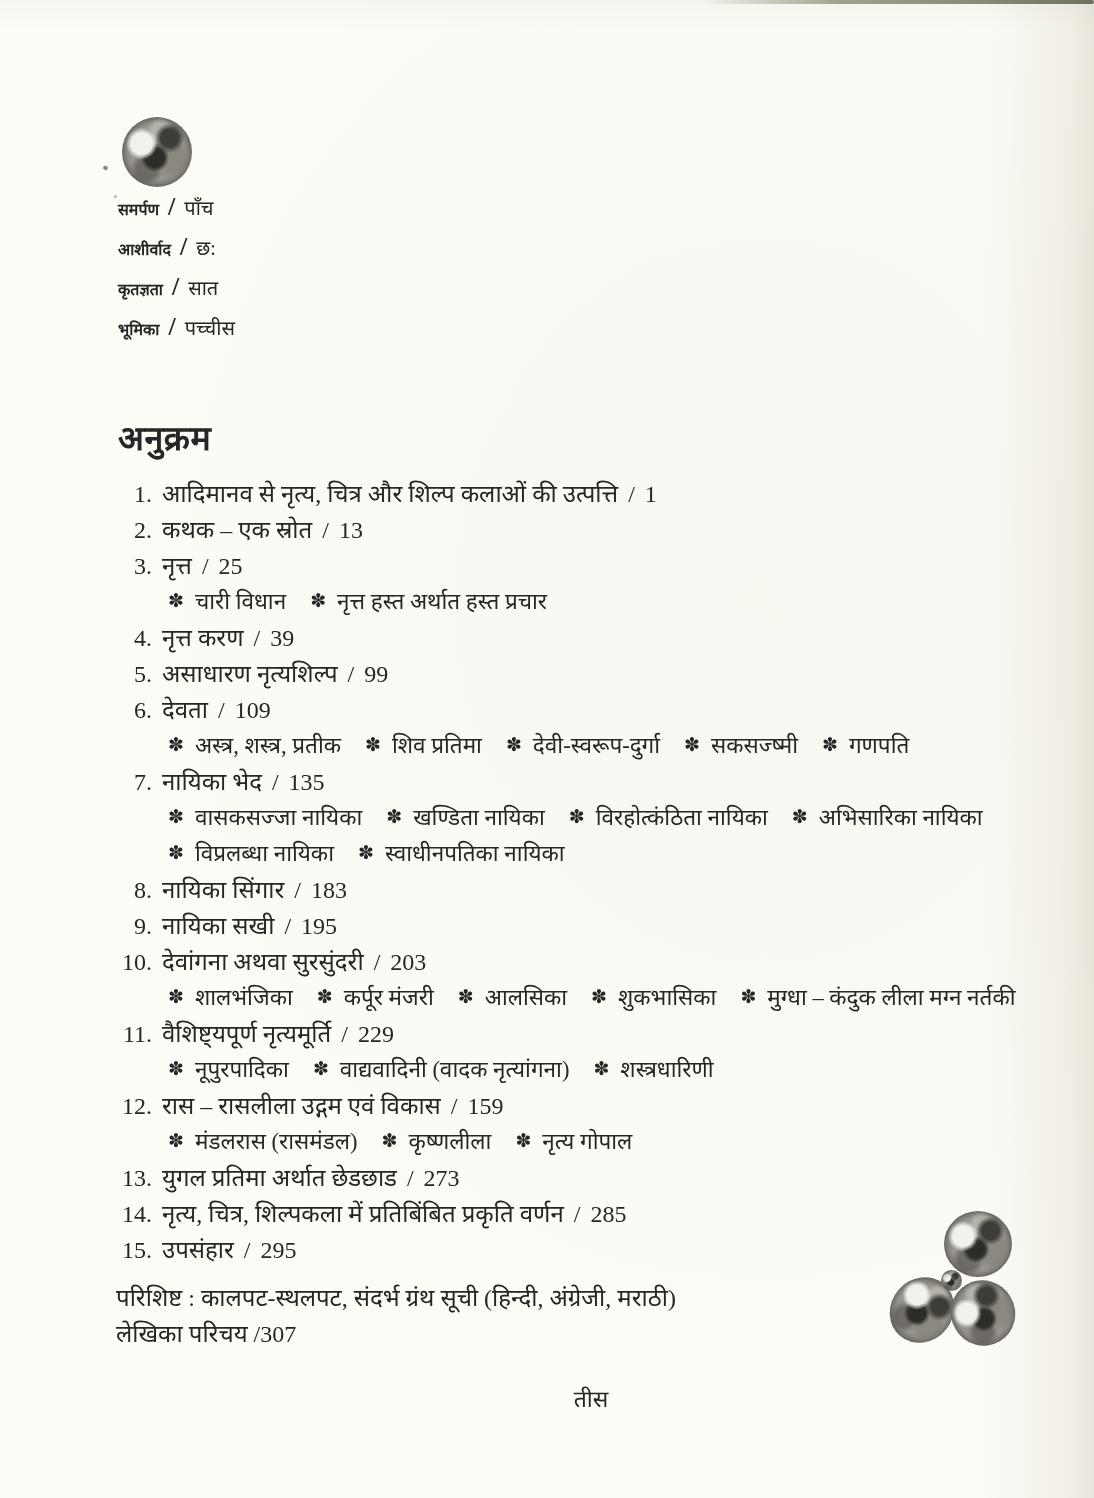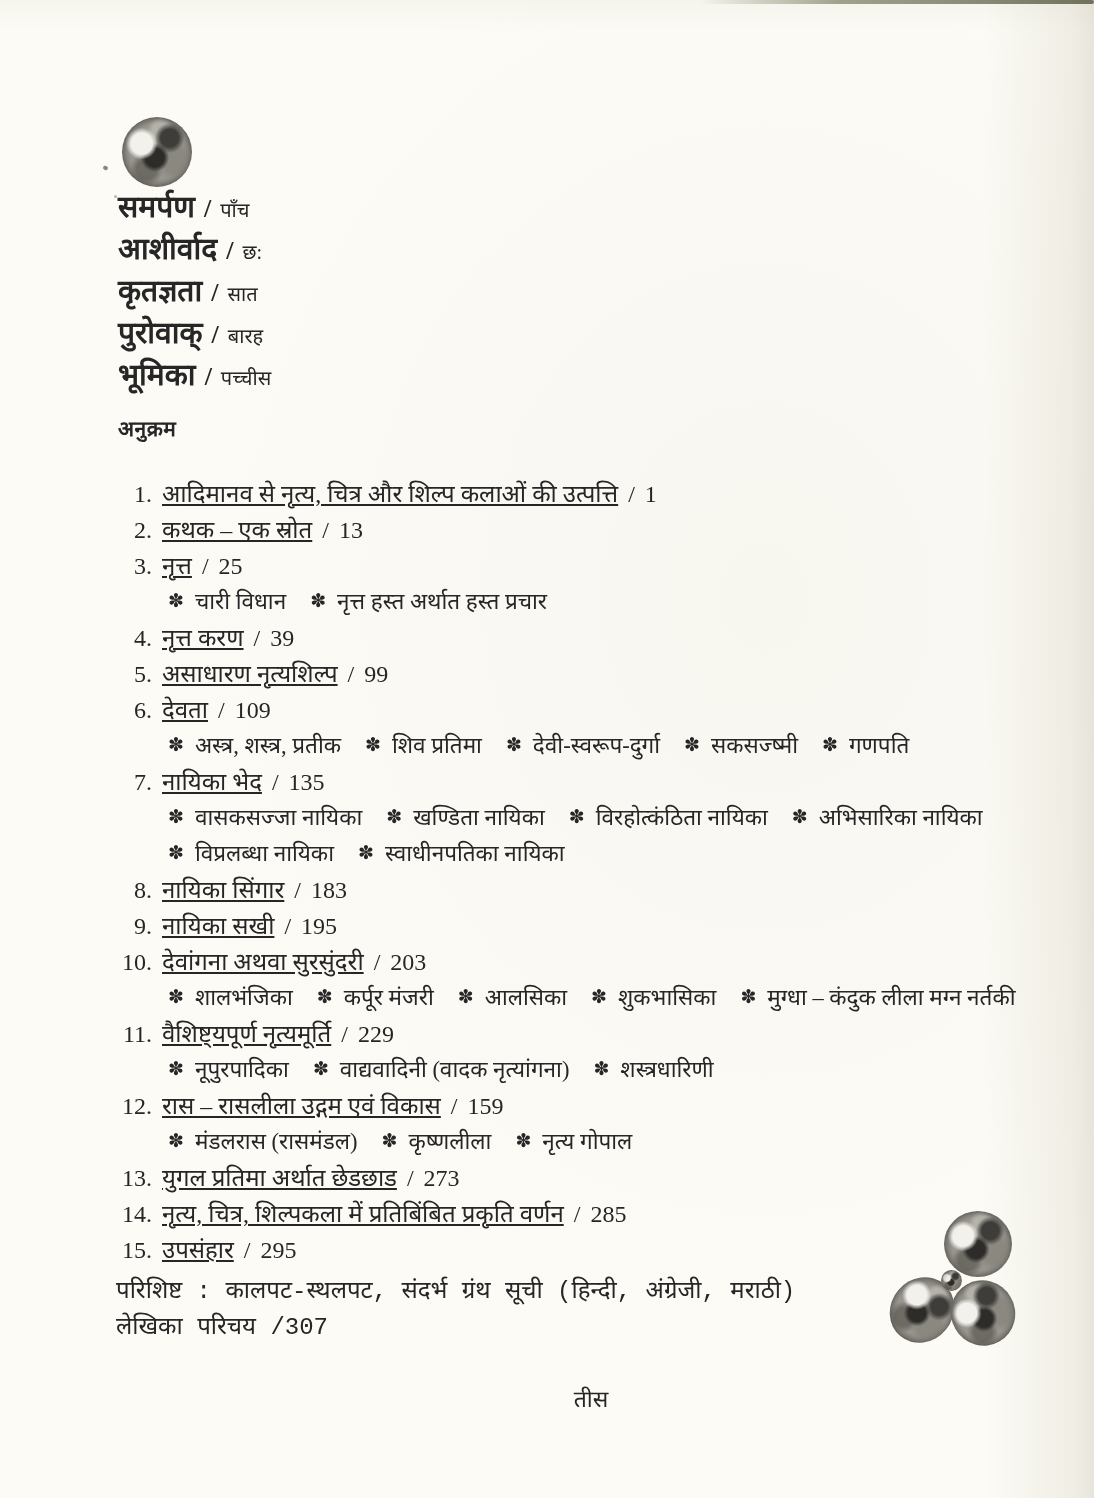--- a/index.html
+++ b/index.html
@@ -43,42 +43,42 @@
   }
   #medallion-top-left{left:122px;top:117px;width:70px;height:70px;}
   #cluster-top{left:944px;top:1211px;width:68px;height:66px;}
   #cluster-left{left:891px;top:1276px;width:62px;height:68px;transform:rotate(40deg);}
   #cluster-right{left:951px;top:1280px;width:64px;height:66px;transform:rotate(-30deg);}
   #cluster-small{left:941px;top:1270px;width:21px;height:21px;}
 
   
   .front-matter{position:absolute;left:118px;top:188px;}
   .fm-row{line-height:37px;white-space:nowrap;}
-  .fm-label{font-size:30px;font-weight:bold;margin-top:40px;}
+  .fm-label{font-size:16px;font-weight:bold;margin-top:40px;}
   .fm-slash{font-size:26px;font-weight:bold;margin:0 9px;}
   .fm-page{font-size:20px;}
 
   
   .toc-heading{
     position:absolute;left:118px;top:414px;margin:0;
-    font-size:21px;font-weight:bold;letter-spacing:.5px;
+    font-size:34px;font-weight:bold;letter-spacing:.5px;
   }
   .toc{position:absolute;left:100px;top:476px;width:980px;}
   .toc-row{display:flex;align-items:baseline;line-height:36px;font-size:24px;}
   .toc-num{width:52px;min-width:52px;text-align:right;padding-right:10px;}
-  .toc-title{white-space:nowrap;text-decoration:underline;}
+  .toc-title{white-space:nowrap;}
   .toc-slash{margin:0 10px;}
   .toc-page{}
   .sub-row{
     display:flex;flex-wrap:wrap;column-gap:24px;
     margin-left:68px;line-height:36px;font-size:22.5px;
   }
   .sub-group{display:flex;column-gap:11px;white-space:nowrap;}
   .bullet{font-size:19px;position:relative;top:-1px;}
-  .appendix{margin-left:16px;margin-top:6px;font-family:Liberation Mono, monospace;}
+  .appendix{margin-left:16px;margin-top:12px;}
   .appendix-line{line-height:36px;font-size:24px;white-space:nowrap;}
 
   .page-footer{
     position:absolute;left:0;right:0;top:1382px;
     text-align:center;font-size:23px;
     transform:translateX(44px);
   }
 </style>
 </head>
 <body>
@@ -87,21 +87,20 @@
 <div class="top-edge-line"></div>
 <div class="speck" id="speck1"></div>
 <div class="speck" id="speck2"></div>
 
 <div class="medallion" id="medallion-top-left"></div>
 
 <div class="front-matter" id="front-matter">
     <div class="fm-row"><span class="fm-label">समर्पण</span><span class="fm-slash">/</span><span class="fm-page">पाँच</span></div>
     <div class="fm-row"><span class="fm-label">आशीर्वाद</span><span class="fm-slash">/</span><span class="fm-page">छ:</span></div>
     <div class="fm-row"><span class="fm-label">कृतज्ञता</span><span class="fm-slash">/</span><span class="fm-page">सात</span></div>
-    <div class="fm-row"><span class="fm-label">पुरोवाक्</span><span class="fm-slash">/</span><span class="fm-page">बारह</span></div>
     <div class="fm-row"><span class="fm-label">भूमिका</span><span class="fm-slash">/</span><span class="fm-page">पच्चीस</span></div>
   </div>
 
 <h1 class="toc-heading">अनुक्रम</h1>
 
 <div class="toc" id="toc-list">
     <div class="toc-row">
       <span class="toc-num">1.</span>
       <span class="toc-title">आदिमानव से नृत्य, चित्र और शिल्प कलाओं की उत्पत्ति</span>
       <span class="toc-slash">/</span>

